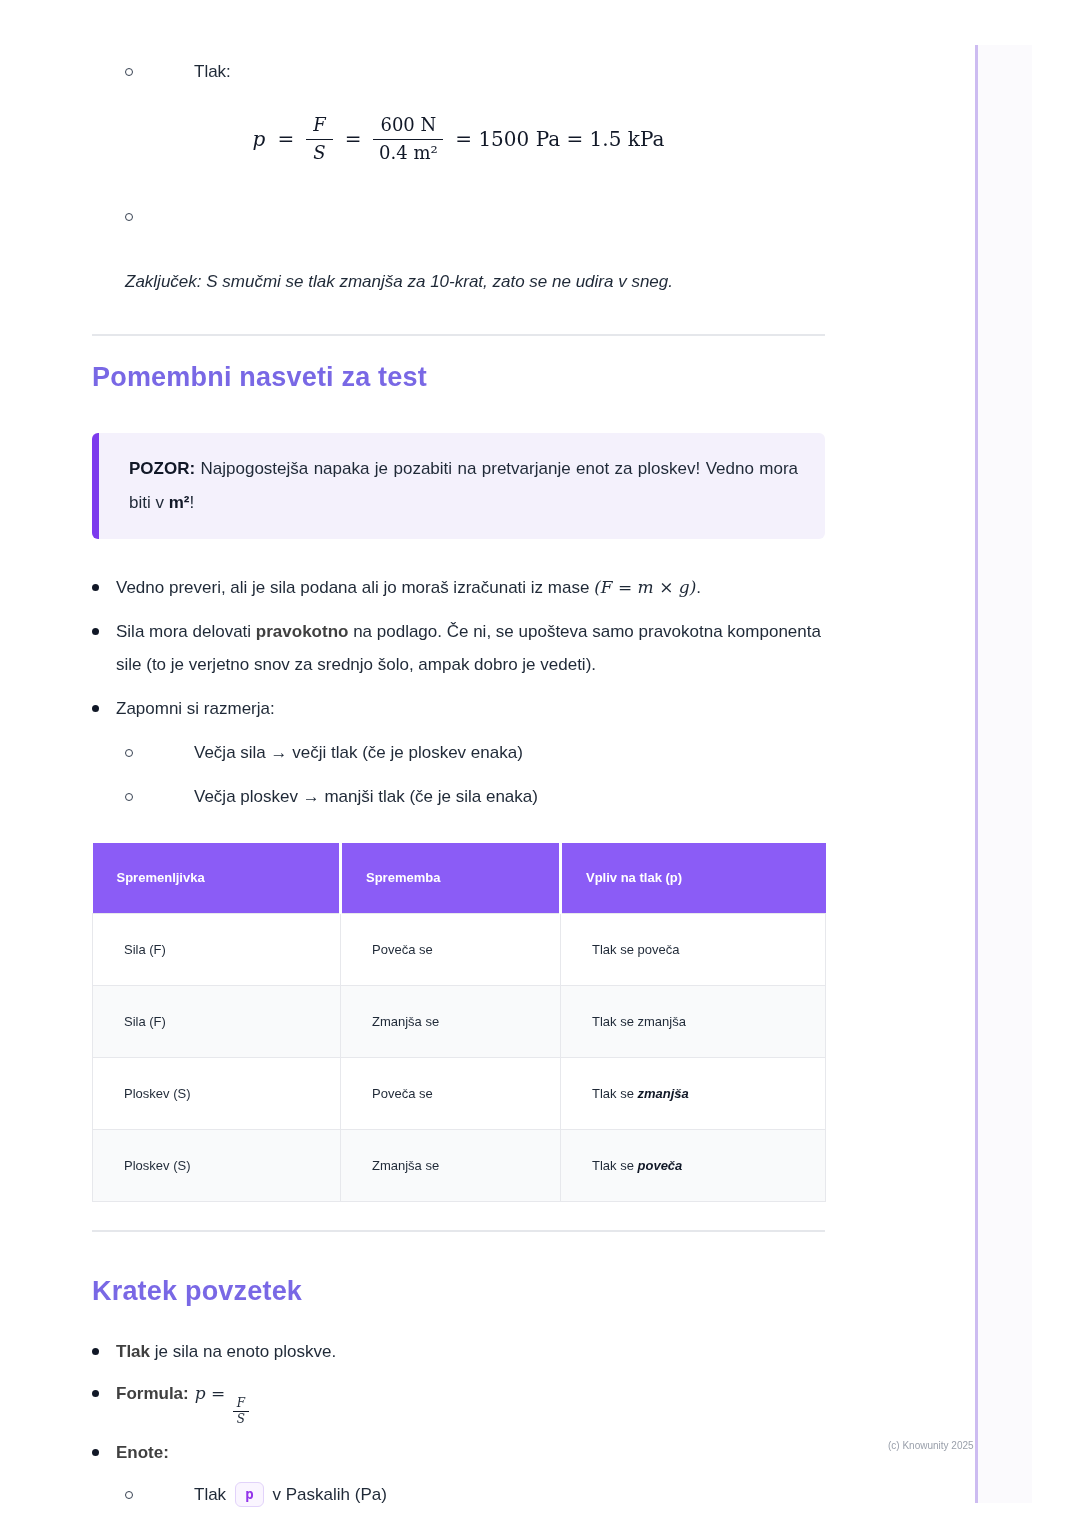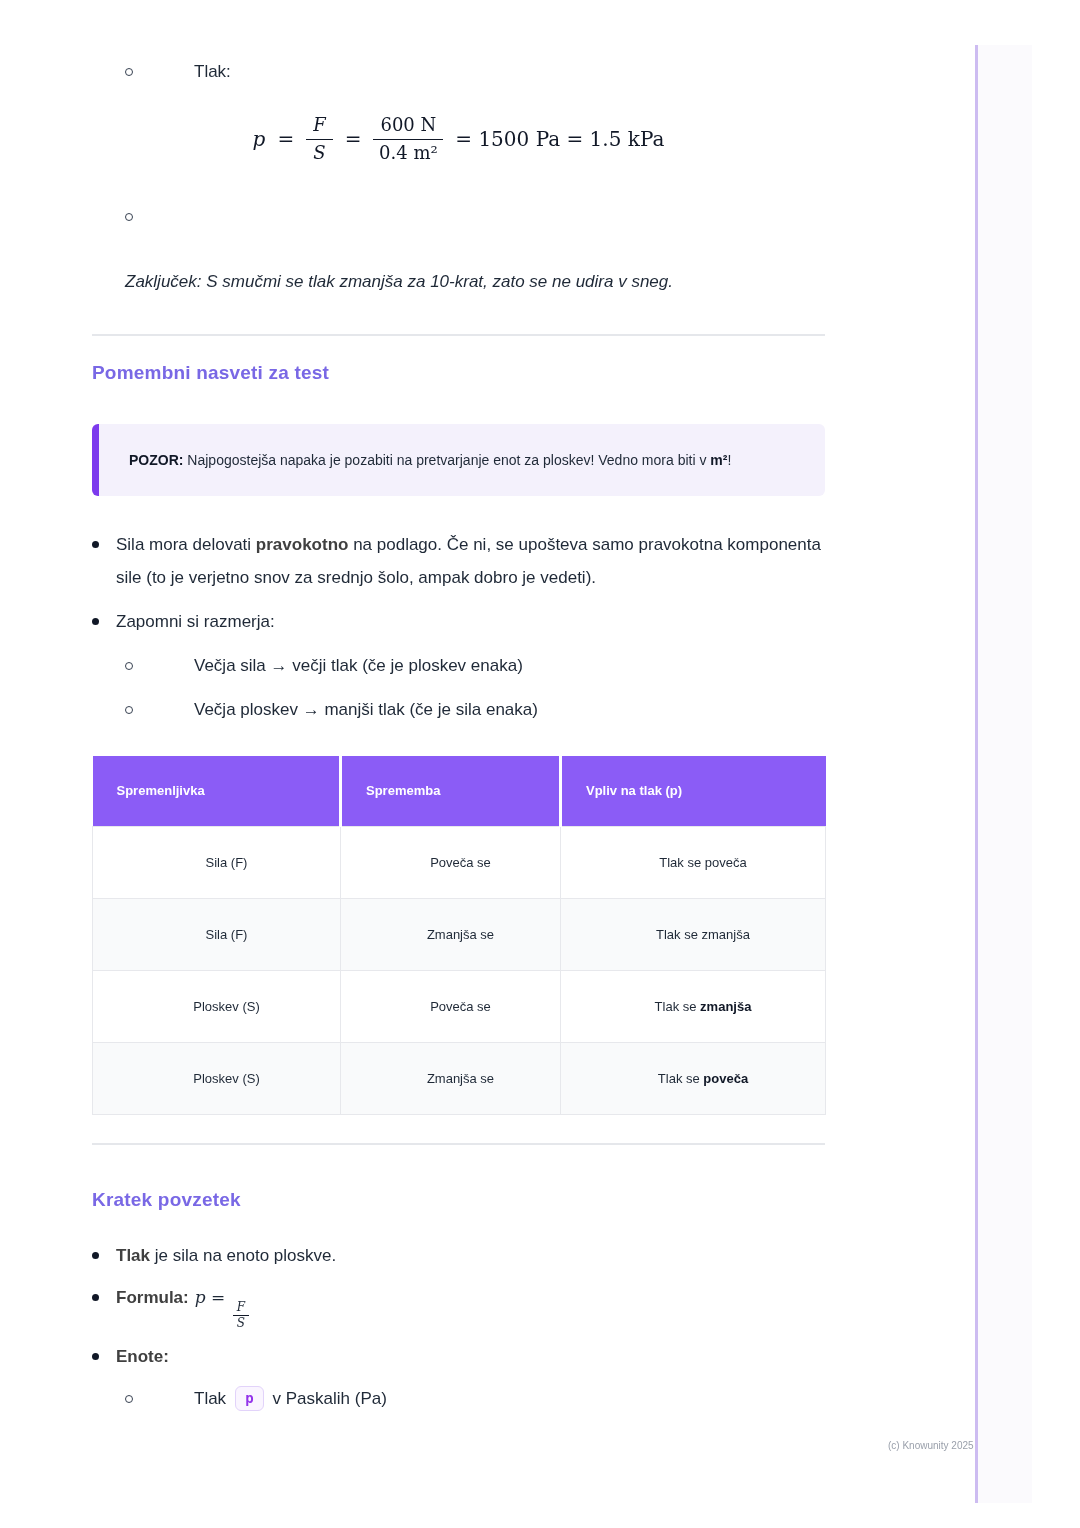--- a/index.html
+++ b/index.html
@@ -46,35 +46,35 @@
            font-size: 12px; line-height: 1.15; vertical-align: -8px; margin-left: 2px; }
   .sfrac .snum { padding: 0 4px 1px 4px; border-bottom: 1px solid #111827; }
   .sfrac .sden { padding-top: 1px; }
   .inline-math-eq { font-family: "DejaVu Serif", serif; font-style: italic; margin-left: 6px; }
 
   
   .divider { border: none; border-top: 2px solid #e5e7eb; margin-top: 36px; }
   .divider.second { margin-top: 28px; }
   h2.section-heading {
     margin-top: 26px;
-    font-size: 19px; font-weight: bold;
+    font-size: 27px; font-weight: bold;
     color: #7968e5;
     letter-spacing: 0.2px;
   }
   h2.section-heading.second { margin-top: 44px; }
 
   
   .callout {
     margin-top: 40px;
     background: #f4f1fc;
     border-left: 7px solid #7c3aed;
     border-radius: 6px;
     padding: 19px 27px 19px 30px;
   }
-  .callout p { font-size: 14px; line-height: 34px; text-align: justify; color: #1f2937; }
+  .callout p { font-size: 17px; line-height: 34px; text-align: justify; color: #1f2937; }
   .callout strong { font-weight: bold; color: #111827; }
 
   
   .tips-list { margin-top: 32px; }
   .tips-list .li { margin-bottom: 11px; }
   .tips-list .li.sub { margin-bottom: 11px; }
 
   
   table.pressure-table {
     margin-top: 30px;
@@ -87,28 +87,27 @@
   .pressure-table col.c1 { width: 220px; }
   .pressure-table col.c2 { width: 265px; }
   .pressure-table th {
     background: #8b5cf6; color: #ffffff;
     font-weight: bold; text-align: left;
     height: 70px; padding-left: 24px;
     border-right: 3px solid #ffffff;
   }
   .pressure-table th:last-child { border-right: none; }
   .pressure-table td {
-    height: 72px; padding-left: 20px;
+    height: 72px; padding-left: 31px;
     border: 1px solid #e7e8ec;
     background: #ffffff;
     color: #1f2937;
-    text-align: center;
   }
   .pressure-table tbody tr:nth-child(even) td { background: #f9fafb; }
-  .pressure-table td strong { font-weight: bold; color: #111827; }
+  .pressure-table td strong { font-weight: bold; color: #111827; font-style: italic; }
 
   
   .summary-list { margin-top: 28px; }
   .summary-list .li { margin-bottom: 9px; }
   .chip {
     display: inline-flex; align-items: center; justify-content: center;
     margin: 0 9px;
     padding: 1px 9px 2px 9px;
     border: 1px solid #e2d3fa;
     background: #faf5ff;
@@ -168,20 +167,24 @@
   <hr class="divider">
 
   <h2 class="section-heading">Pomembni nasveti za test</h2>
 
   <div class="callout">
     <p><strong>POZOR:</strong><span> Najpogostejša napaka je pozabiti na pretvarjanje enot za ploskev! Vedno mora biti v </span><strong>m²</strong><span>!</span></p>
   </div>
 
   <div class="tips-list">
 
+    <div class="li">
+      <span class="marker solid"></span>
+      <div class="li-text"><span>Vedno preveri, ali je sila podana ali jo moraš izračunati iz mase </span><span class="math">(F = m × g)</span><span>.</span></div>
+    </div>
 
     <div class="li">
       <span class="marker solid"></span>
       <div class="li-text"><span>Sila mora delovati </span><strong>pravokotno</strong><span> na podlago. Če ni, se upošteva samo pravokotna komponenta sile (to je verjetno snov za srednjo šolo, ampak dobro je vedeti).</span></div>
     </div>
 
     <div class="li">
       <span class="marker solid"></span>
       <div class="li-text">Zapomni si razmerja:</div>
     </div>

